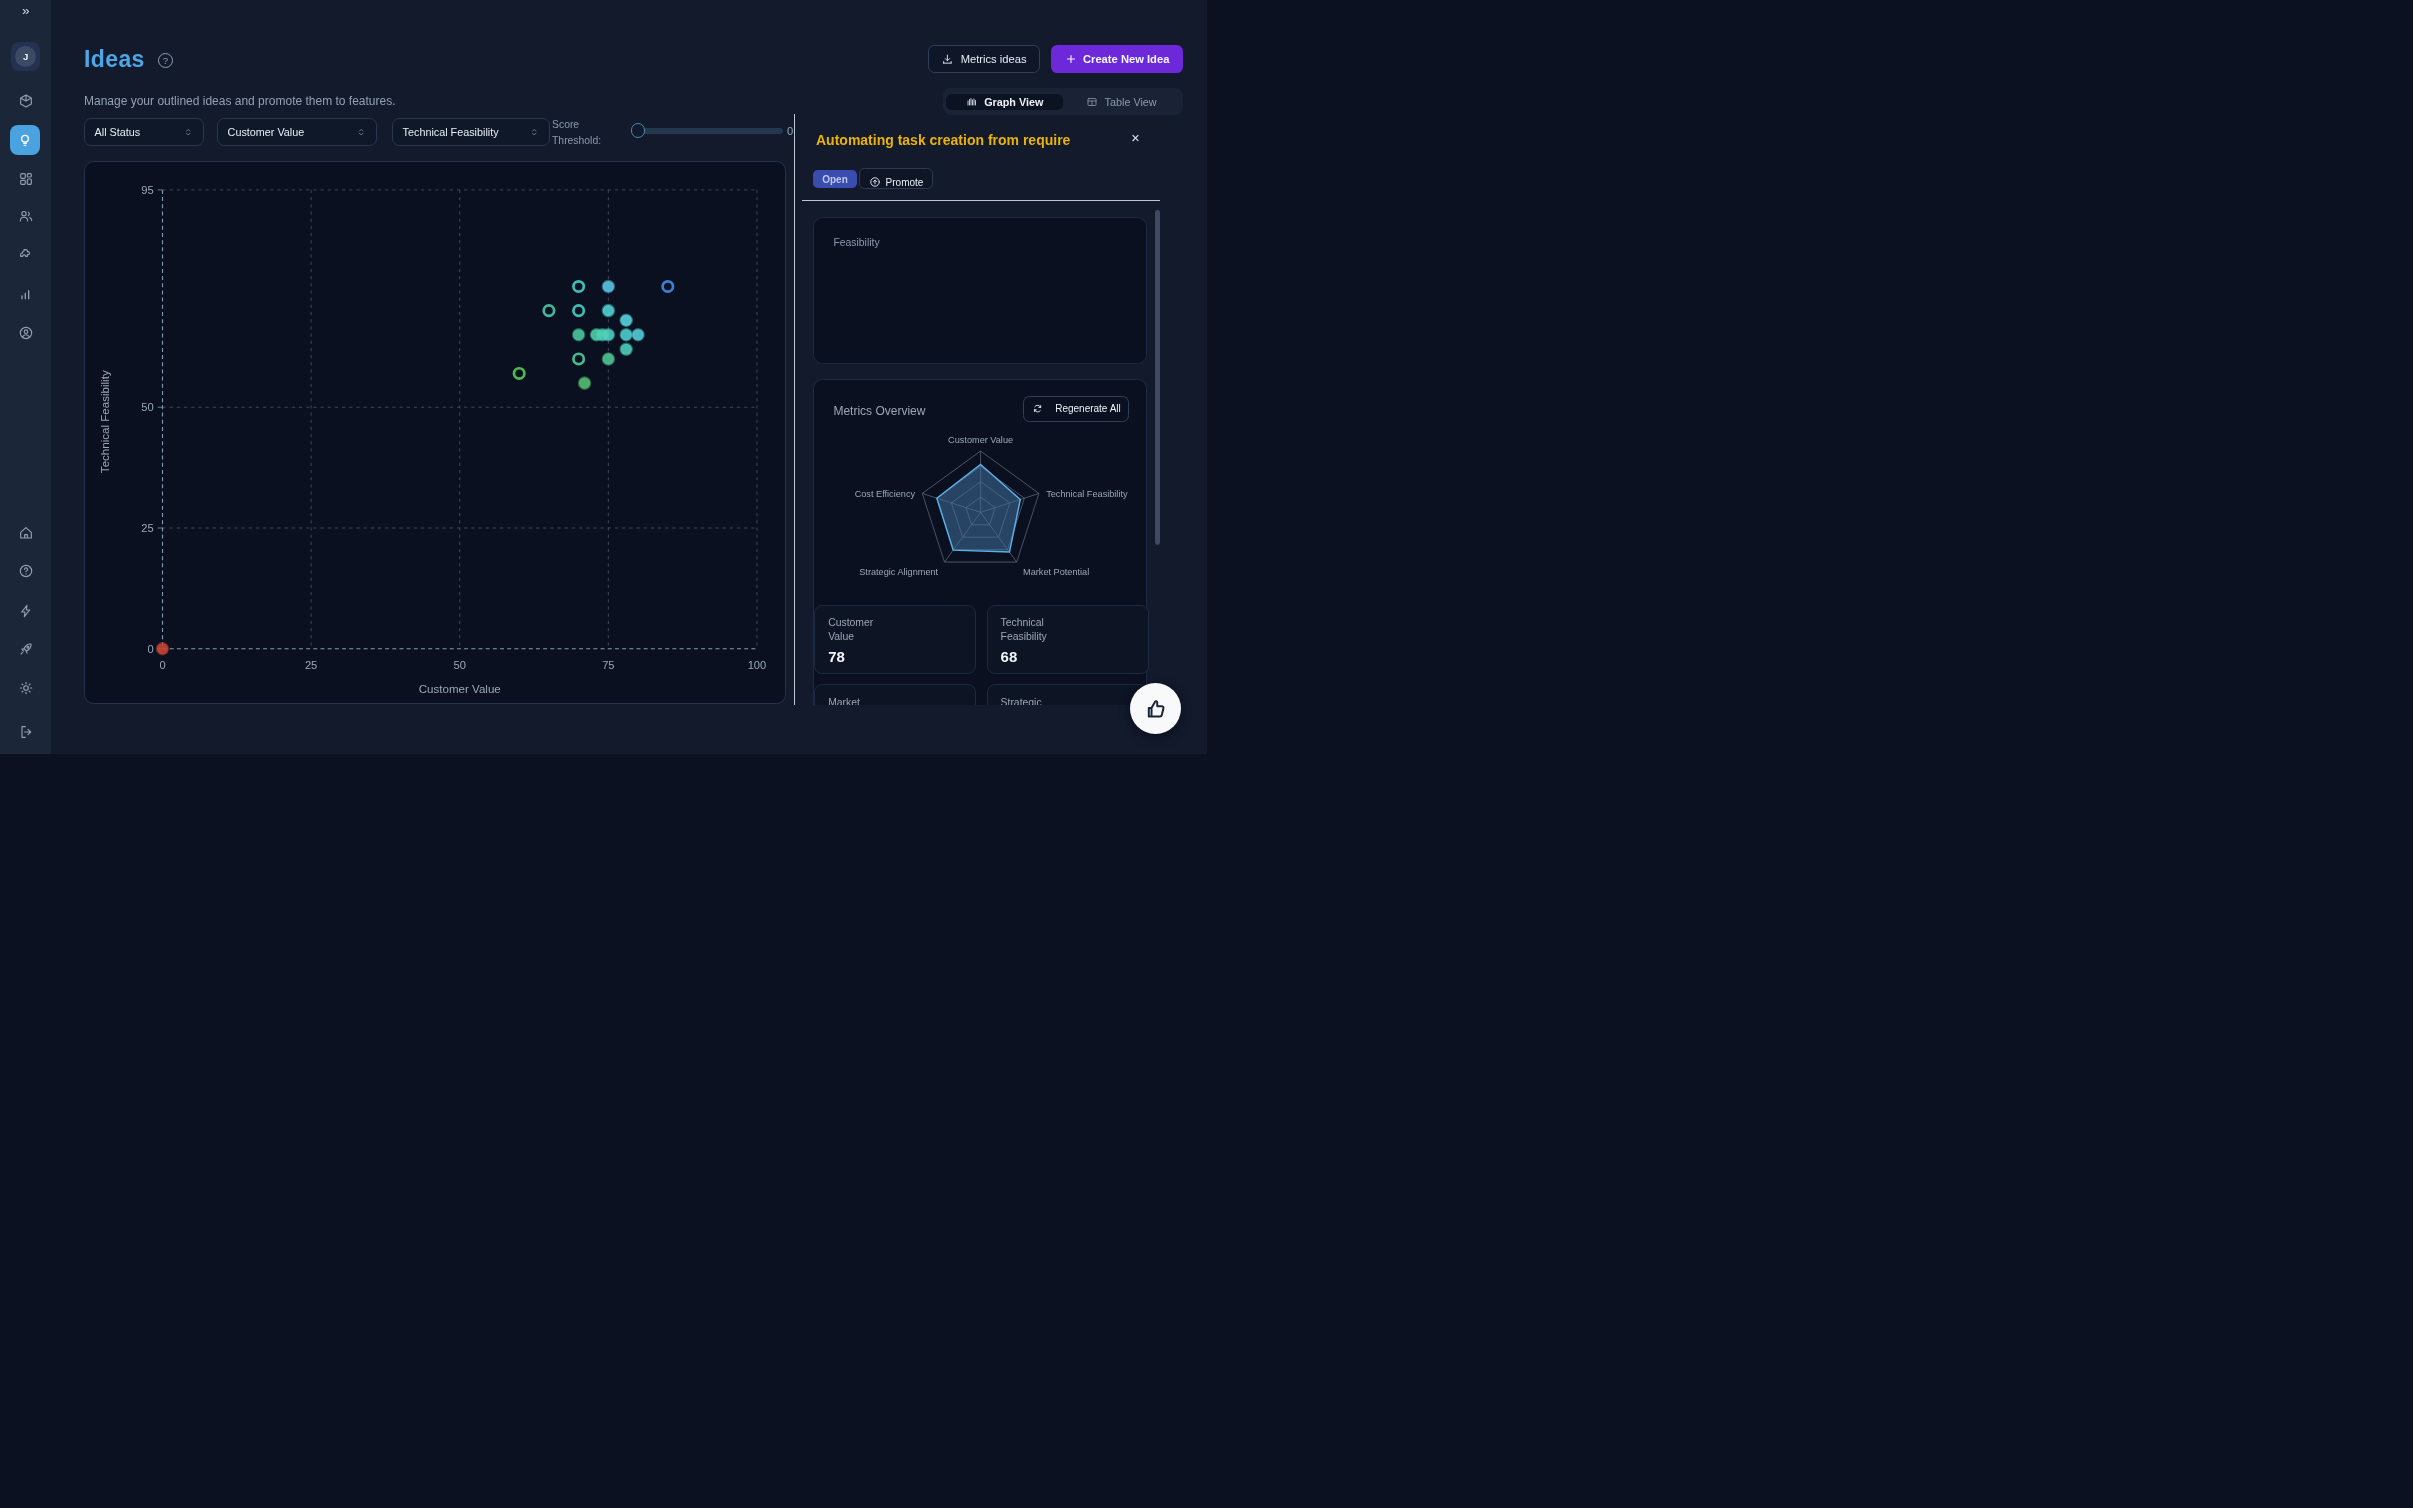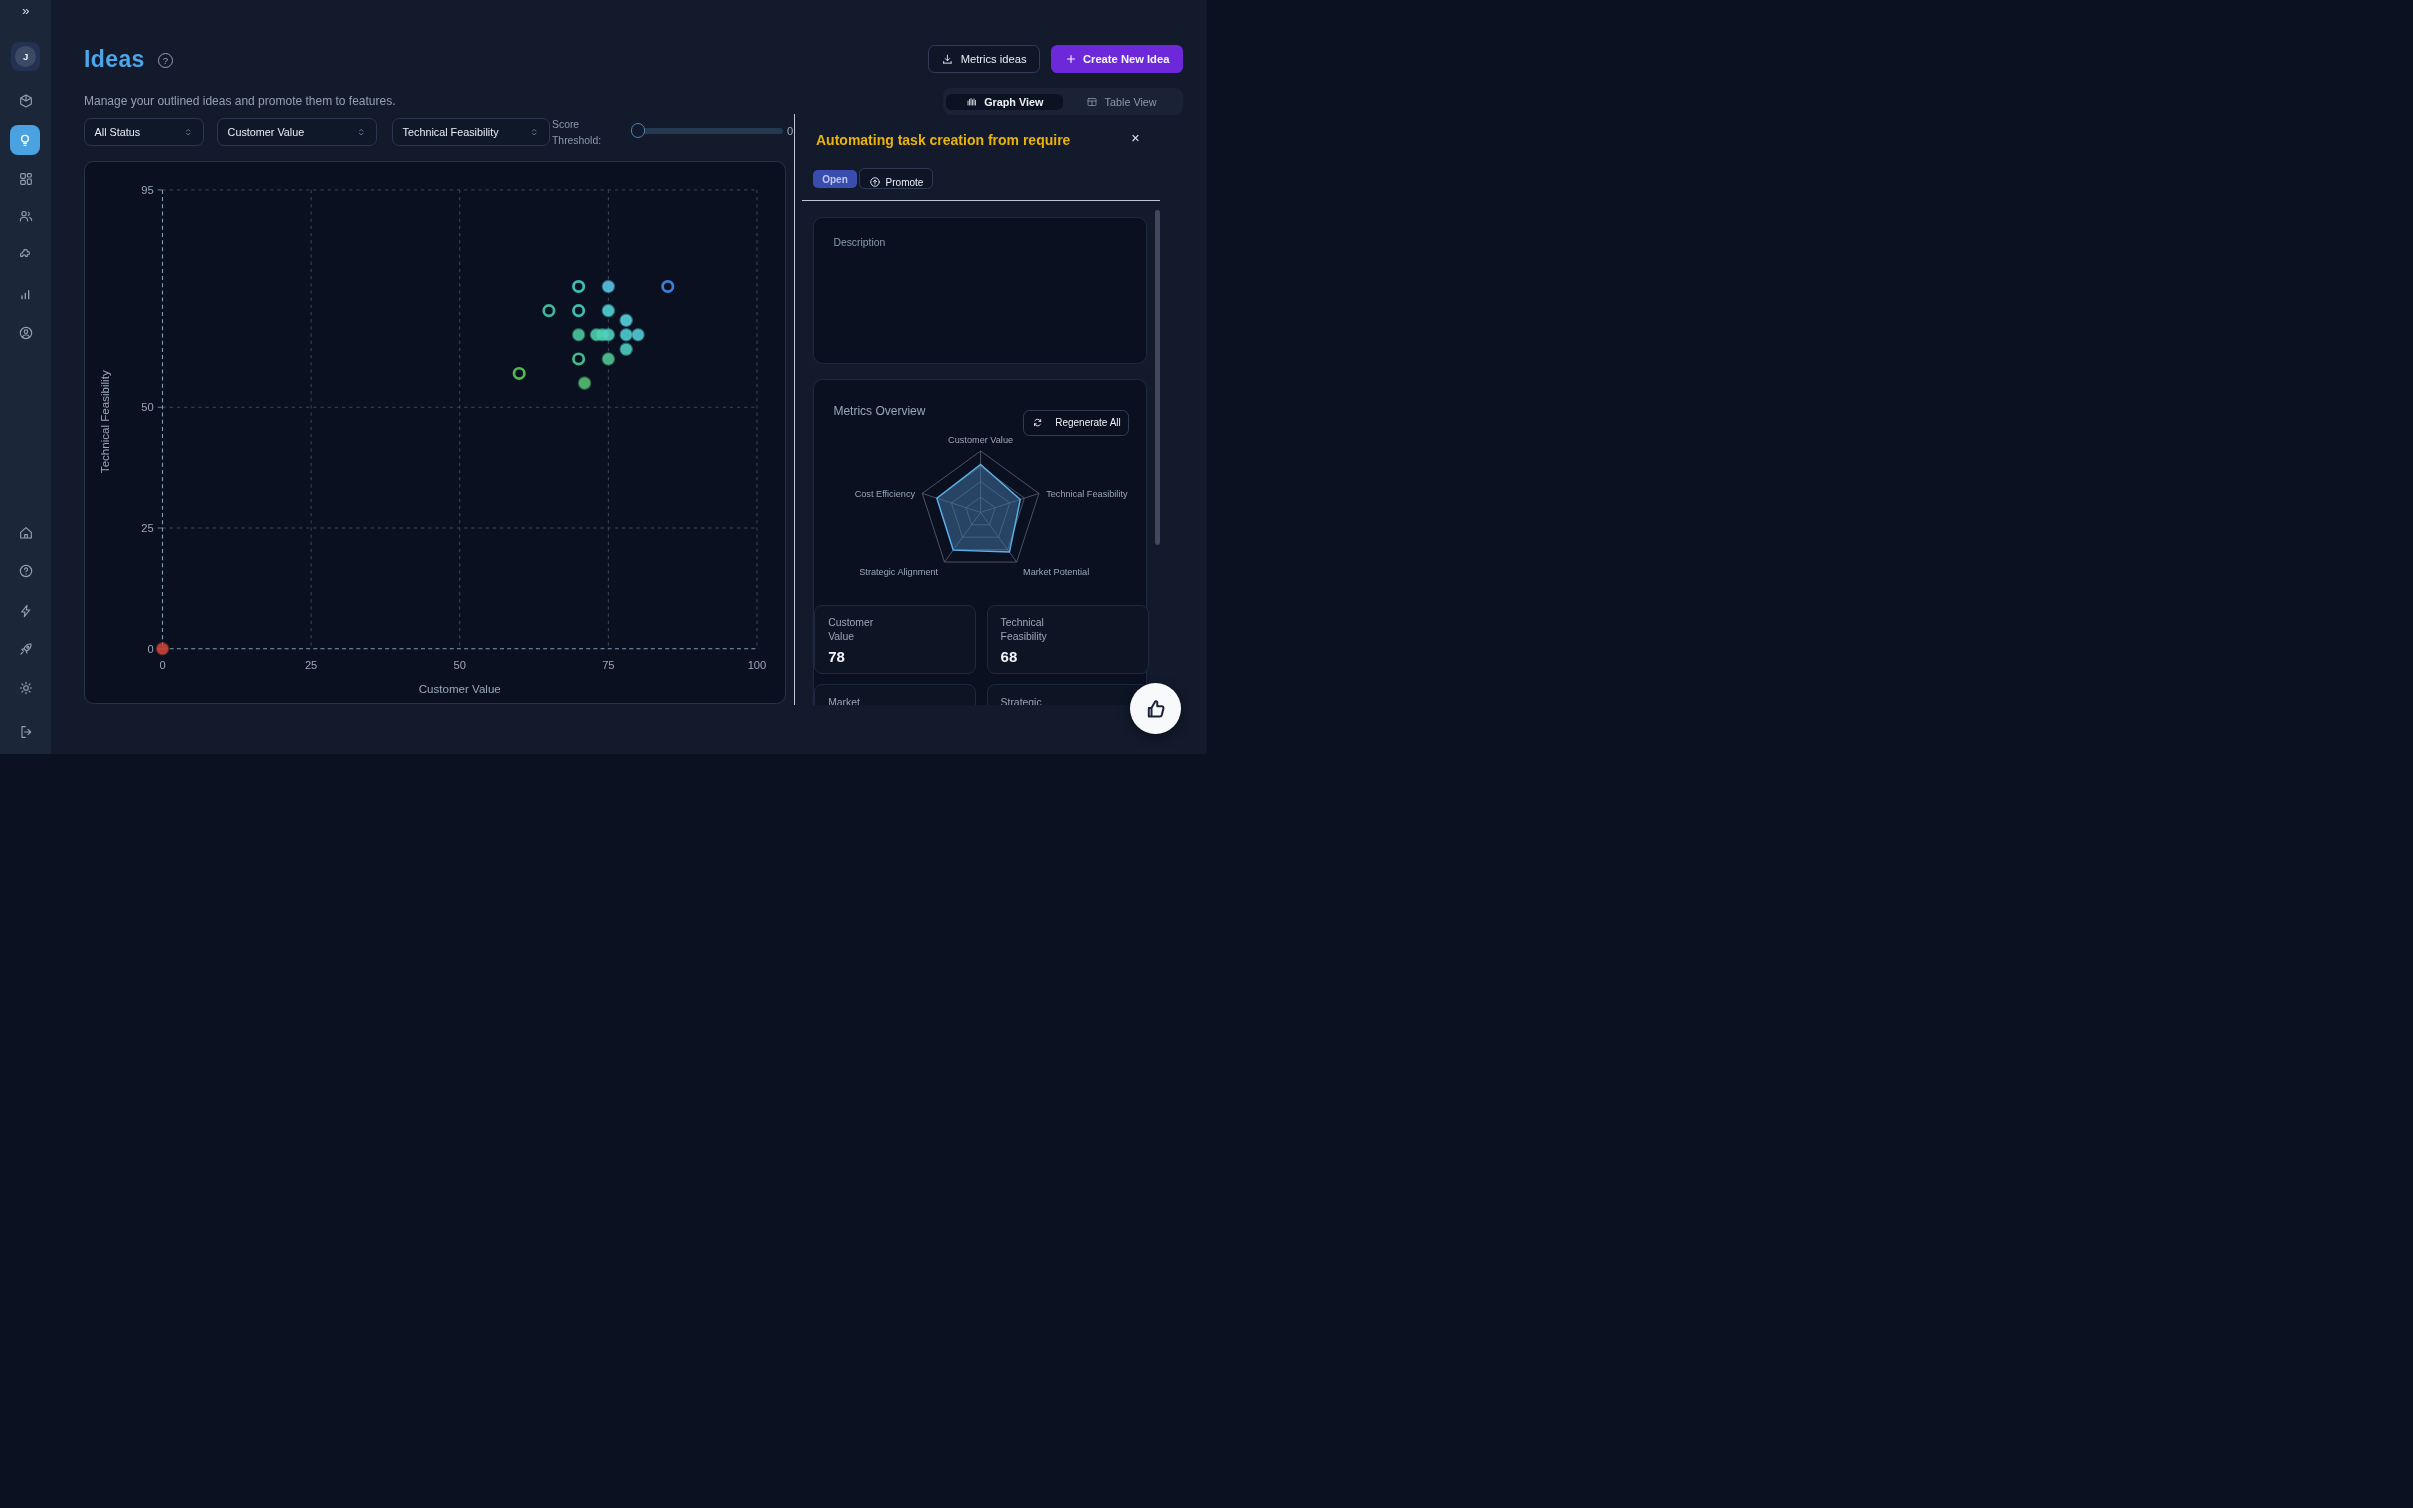--- a/index.html
+++ b/index.html
@@ -48,21 +48,21 @@
   .badge-promote { position:absolute; left:64px; top:54px; height:21px; padding:0 8.8px; background:#0d1526; border:0.8px solid #2e3a55; border-radius:5.6px; color:#eef2f8; font-size:10px; display:flex; align-items:flex-end; gap:4.8px; cursor:pointer; }
   .hdivider { position:absolute; left:7.2px; top:86px; width:358px; height:0.8px; background:rgba(222,229,238,0.85); }
   .scroll-thumb { position:absolute; left:360px; top:96px; width:4.8px; height:335px; border-radius:2.4px; background:#3f4a61; cursor:pointer; }
 
   .card { position:absolute; left:18.4px; width:334px; background:#0a101f; border:0.8px solid #1d2842; border-radius:9.6px; }
   .card-desc { top:103px; height:147px; }
   .card-label { position:absolute; left:19px; top:19px; font-size:10.4px; color:#8b99ad; }
   .desc-body { position:absolute; left:25.5px; top:46px; width:287px; font-size:11.6px; line-height:19px; color:#dfe6f0; }
   .card-metrics { top:265px; height:447px; }
   .metrics-head { position:absolute; left:19px; top:24px; font-size:12px; color:#9aa7b8; }
-  .btn-regen { position:absolute; left:209px; top:30px; width:106px; height:25.5px; background:transparent; border:0.8px solid #323e57; border-radius:6.4px; color:#eef2f8; font-size:10px; display:flex; align-items:center; justify-content:center; gap:12px; cursor:pointer; }
+  .btn-regen { position:absolute; left:209px; top:16px; width:106px; height:25.5px; background:transparent; border:0.8px solid #323e57; border-radius:6.4px; color:#eef2f8; font-size:10px; display:flex; align-items:center; justify-content:center; gap:12px; cursor:pointer; }
   .radar-box { position:absolute; left:0; top:46px; width:334px; height:168px; }
   .mcards { position:absolute; left:0px; top:225px; width:334px; display:grid; grid-template-columns:162px 162px; gap:10.4px; }
   .mcard { height:69px; background:#0d1424; border:0.8px solid #1d2842; border-radius:8px; padding:10.4px 12.8px; }
   .mcard .ml { font-size:10.4px; line-height:13.6px; color:#9aa7b8; width:72px; }
   .mcard .mv { margin-top:4.8px; font-size:15px; font-weight:bold; color:#f3f6fa; }
 
   
   .fab { position:absolute; left:1130px; top:683px; width:51px; height:51px; border-radius:50%; background:#f7f9fb; display:flex; align-items:center; justify-content:center; cursor:pointer; box-shadow:0 3.2px 11.2px rgba(0,0,0,0.45); }
 
   svg.stroke-ic { fill:none; stroke:currentColor; stroke-width:1.7; stroke-linecap:round; stroke-linejoin:round; }
@@ -277,21 +277,21 @@
       <svg class="stroke-ic" viewBox="0 0 24 24" style="width:12px;height:12px;stroke-width:1.8;">
           <circle cx="12" cy="12" r="8.5"></circle>
           <path d="M12 16 V8.5 M8.8 11.5 L12 8.3 L15.2 11.5"></path>
         </svg>
       <span>Promote</span>
     </div>
     <div class="hdivider"></div>
     <div class="scroll-thumb"></div>
 
     <div class="card card-desc">
-      <div class="card-label">Description</div>
+      <div class="card-label">Feasibility</div>
     </div>
 
     <div class="card card-metrics">
       <div class="metrics-head">Metrics Overview</div>
       <div class="btn-regen">
         <svg class="stroke-ic" viewBox="0 0 24 24" style="width:11.2px;height:11.2px;stroke-width:1.9;">
             <path d="M18.5 9.5 A7 7 0 0 0 6 8 M5.5 14.5 A7 7 0 0 0 18 16"></path>
             <path d="M18.7 5.5 v4 h-4 M5.3 18.5 v-4 h4"></path>
           </svg>
         <span>Regenerate All</span>

